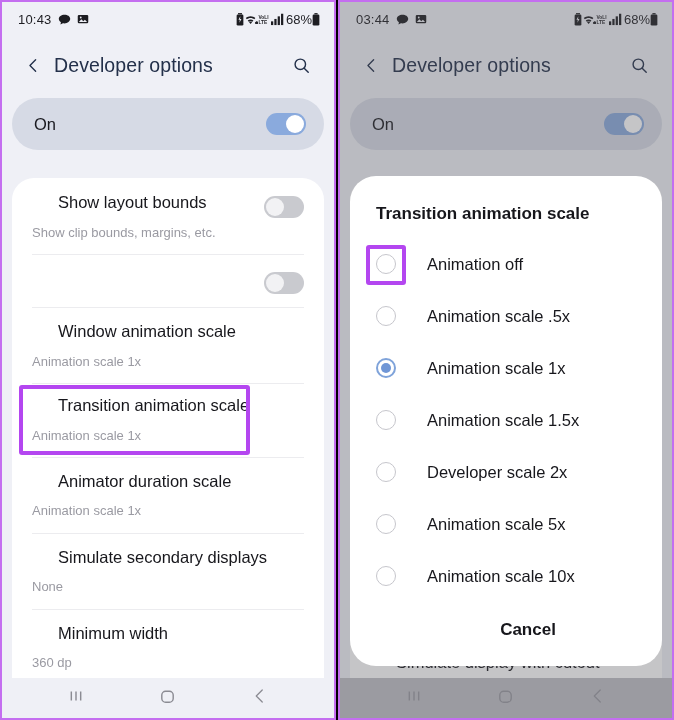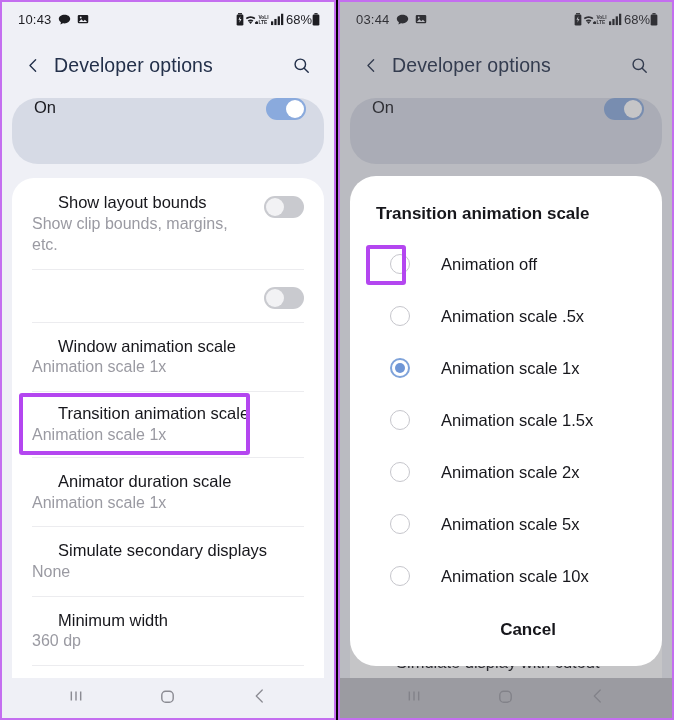--- a/index.html
+++ b/index.html
@@ -40,22 +40,22 @@
   }
   .back { width: 30px; height: 30px; display:flex; align-items:center; justify-content:center; }
   .title {
     font-size: 19.5px; font-weight: normal; color: #23304a;
     margin-left: 6px; letter-spacing: .1px;
   }
   .search-btn { margin-left: auto; width: 30px; height: 30px; display:flex; align-items:center; justify-content:center; }
 
   
   .master {
-    margin: 4px 10px 0; height: 66px; border-radius: 26px;
-    background: #d6dae5; display: flex; 
+    margin: 4px 10px 0; height: 52px; border-radius: 26px;
+    background: #d6dae5; display: flex; align-items: center;
     padding: 0 18px 0 22px;
   }
   .master-label { font-size: 16.5px; color: #1a1a20; }
   .switch {
     margin-left: auto; width: 40px; height: 22px; border-radius: 11px;
     background: #8aaadd; position: relative; flex: 0 0 auto;
   }
   .switch .knob {
     position: absolute; top: 2px; right: 2px;
     width: 18px; height: 18px; border-radius: 50%; background: #fff;
@@ -69,21 +69,21 @@
     background: #fff; border-radius: 22px 22px 0 0; overflow: hidden;
   }
   .row { padding: 14px 20px 13px; position: relative; }
   .row + .row::before {
     content: ""; position: absolute; top: 0; left: 20px; right: 20px;
     height: 1px; background: #ececef;
   }
   .row-main { display: flex; align-items: flex-start; }
   .row-texts { flex: 1 1 auto; padding-right: 10px; }
   .row-title { font-size: 16.5px; color: #17171c; line-height: 1.25; margin-left: 26px; }
-  .row-sub { font-size: 16px; color: #9a9aa2; margin-top: 0; line-height: 1.35; }
+  .row-sub { font-size: 13px; color: #9a9aa2; margin-top: 11px; line-height: 1.35; }
   .row .switch { margin-top: 4px; }
 
   .row.highlight { padding-top: 12px; padding-bottom: 12px; }
   .hl-box {
     position: absolute; left: 7px; right: 74px; top: 2px; bottom: 2px;
     border: 4px solid #b446f0; border-radius: 3px; pointer-events: none;
   }
 
   
   .navbar {
@@ -106,21 +106,21 @@
     left: 10px; right: 10px; top: 174px; bottom: 52px;
     background: #fff; border-radius: 26px;
     padding: 22px 0 0;
     display: flex; flex-direction: column;
   }
   .dlg-title {
     font-size: 17px; font-weight: bold; color: #16161b;
     padding: 6px 26px 14px;
   }
   .dlg-list { flex: 1 1 auto; }
-  .opt { display: flex; align-items: center; height: 52px; padding: 0 40px; position: relative; }
+  .opt { display: flex; align-items: center; height: 52px; padding: 0 26px; position: relative; }
   .radio {
     width: 20px; height: 20px; border-radius: 50%;
     border: 1.6px solid #c6c6cc; flex: 0 0 auto;
     display: flex; align-items: center; justify-content: center;
   }
   .radio.sel { border: 2px solid #7fa3da; }
   .radio.sel::after {
     content: ""; width: 10px; height: 10px; border-radius: 50%; background: #6f96d6;
   }
   .opt-label { font-size: 16.5px; color: #17171c; margin-left: 31px; }
@@ -415,21 +415,21 @@
           <span class="opt-label">Animation scale 1x</span>
         </div>
 
         <div class="opt">
           <span class="radio"></span>
           <span class="opt-label">Animation scale 1.5x</span>
         </div>
 
         <div class="opt">
           <span class="radio"></span>
-          <span class="opt-label">Animation scale 2x</span>
+          <span class="opt-label">Developer scale 2x</span>
         </div>
 
         <div class="opt">
           <span class="radio"></span>
           <span class="opt-label">Animation scale 5x</span>
         </div>
 
         <div class="opt">
           <span class="radio"></span>
           <span class="opt-label">Animation scale 10x</span>

